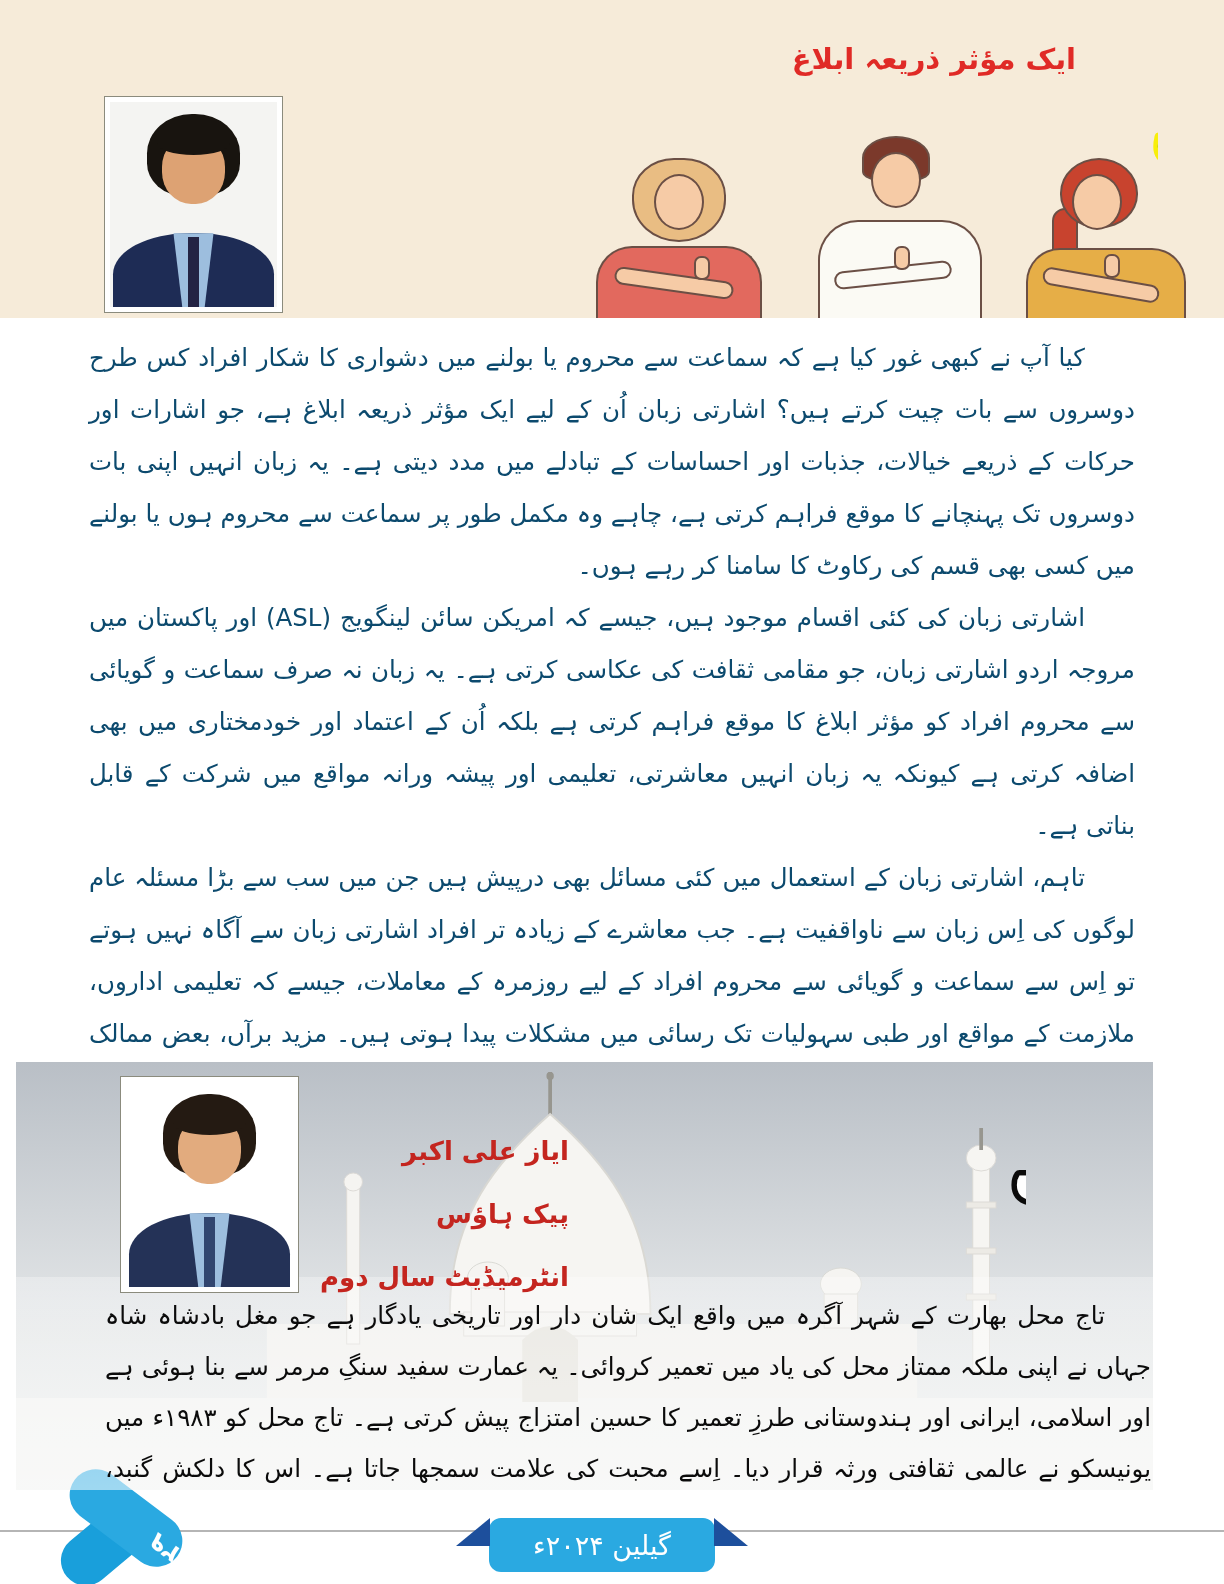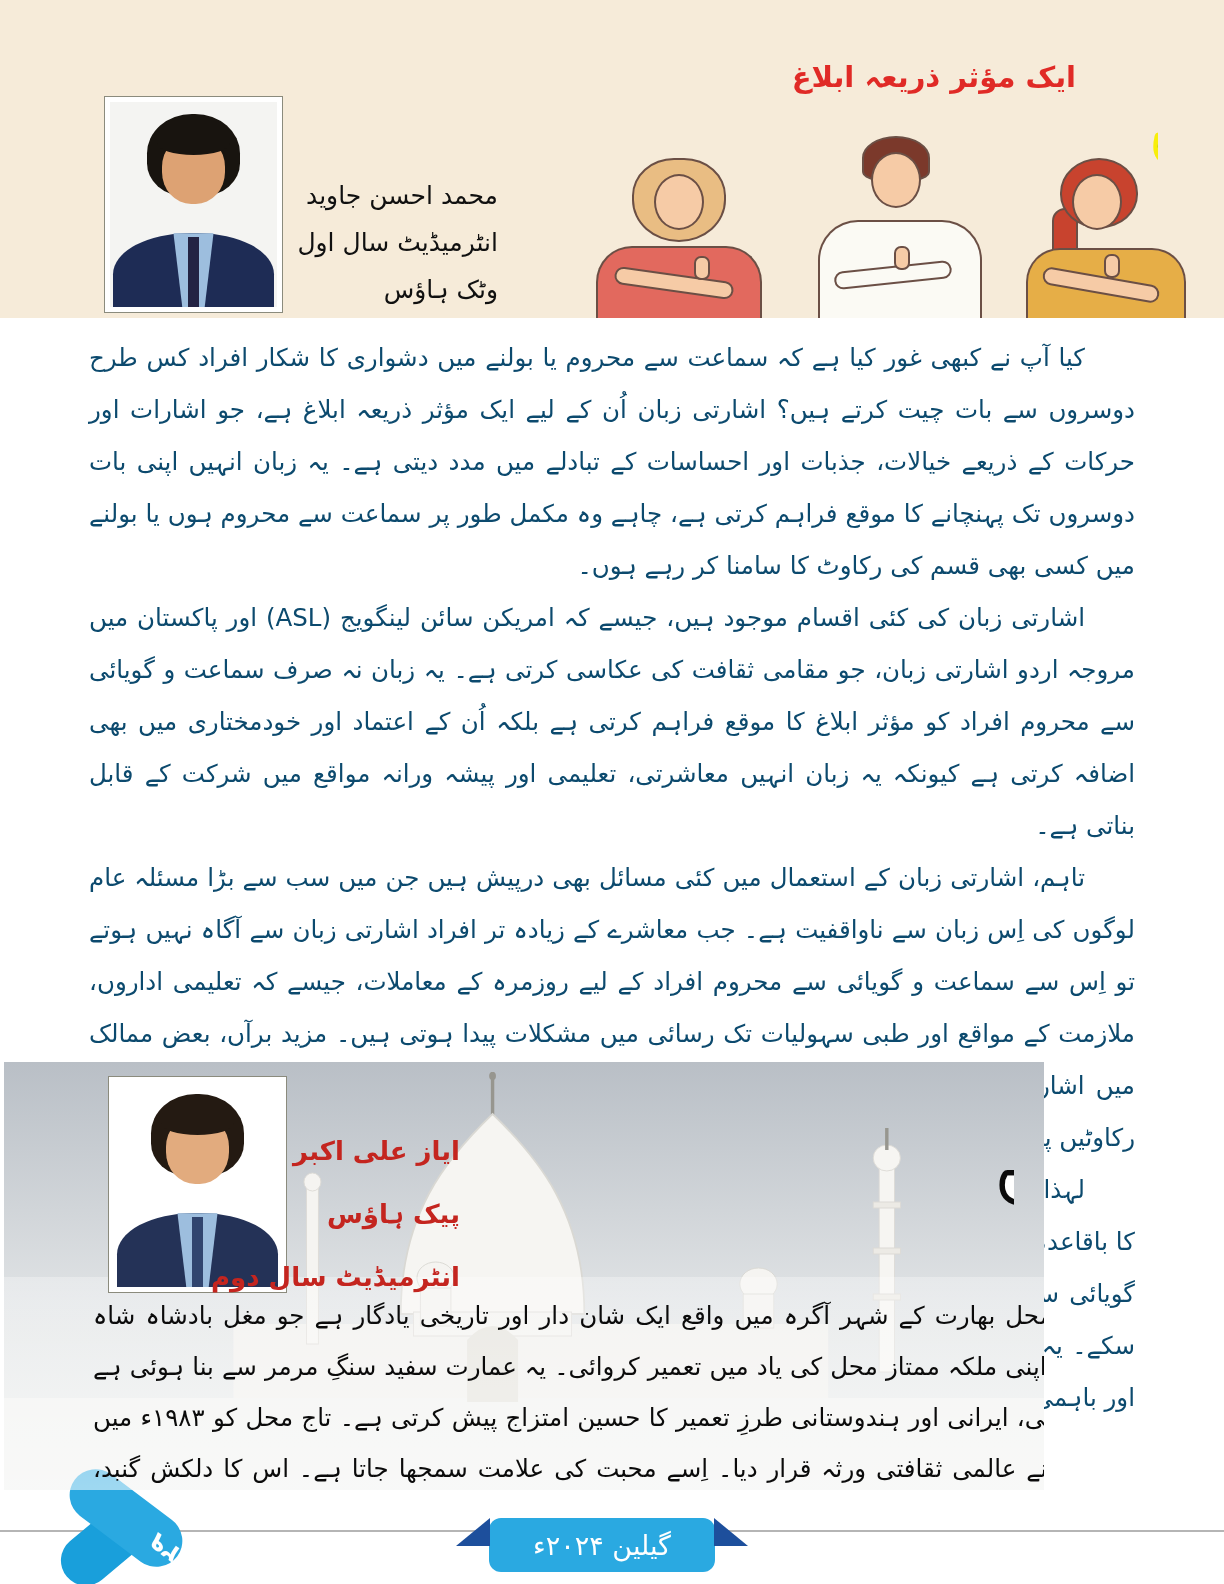--- a/index.html
+++ b/index.html
@@ -20,21 +20,21 @@
   .p-tie{position:absolute;bottom:0;left:47%;width:6%;height:34%;background:#232343;}
   .portrait.two{background:#ffffff;}
   .portrait.two .p-hair{background:#241a12;}
   .portrait.two .p-face{background:#e2ab7e;}
   .portrait.two .p-fringe{background:#241a12;}
   .portrait.two .p-body{background:#243257;}
   .portrait.two .p-tie{background:#31456f;}
 
   .author-block{position:absolute;direction:rtl;text-align:right;color:#101010;}
   .author-one{top:172px;right:726px;width:300px;font-size:25px;line-height:47px;}
-  .kicker{position:absolute;top:60px;right:148px;font-size:29px;font-weight:bold;color:#e02a26;direction:rtl;}
+  .kicker{position:absolute;top:42px;right:148px;font-size:29px;font-weight:bold;color:#e02a26;direction:rtl;}
   .title-one-svg{position:absolute;top:80px;right:66px;width:400px;height:96px;}
 
   
   .illustration{position:absolute;bottom:0;right:18px;width:650px;height:178px;}
   .person{position:absolute;bottom:0;}
   .ill-hair{position:absolute;border:2px solid #6b4f45;box-sizing:border-box;}
   .ill-head{position:absolute;width:50px;height:56px;background:#f6cba6;border:2px solid #6b4f45;border-radius:50%;box-sizing:border-box;}
   .ill-torso{position:absolute;bottom:0;border:2px solid #6b4f45;border-bottom:none;box-sizing:border-box;}
   .ill-arm{position:absolute;height:18px;background:#f6cba6;border:2px solid #6b4f45;border-radius:10px;box-sizing:border-box;}
   .ill-hand{position:absolute;width:16px;height:24px;background:#f6cba6;border:2px solid #6b4f45;border-radius:7px;box-sizing:border-box;}
@@ -59,21 +59,21 @@
   .person-c .ill-head{left:64px;top:28px;}
   .person-c .ill-torso{left:18px;width:160px;height:70px;background:#e6ae47;border-radius:34px 34px 0 0;}
   .person-c .ill-arm{left:34px;bottom:24px;width:118px;transform:rotate(10deg);}
   .person-c .ill-hand{left:96px;bottom:40px;}
 
   
   .body-text{position:absolute;top:322px;left:0;width:1224px;padding:10px 89px 0;box-sizing:border-box;direction:rtl;}
   .body-text p{margin:0;font-size:24.5px;line-height:52px;text-align:justify;text-indent:50px;color:#0c4a6e;}
 
   
-  .taj{position:absolute;top:1062px;left:4px;width:1040px;height:428px;overflow:hidden;text-decoration:underline;}
+  .taj{position:absolute;top:1062px;left:16px;width:1137px;height:428px;overflow:hidden;text-decoration:underline;}
   .taj-bg{position:absolute;top:0;left:0;width:100%;height:100%;}
   .taj-overlay{position:absolute;left:0;right:0;top:215px;bottom:0;
                background:linear-gradient(rgba(255,255,255,.30),rgba(255,255,255,.55));z-index:1;}
   .photo-two{left:104px;top:14px;width:179px;height:217px;z-index:2;}
   .author-two{top:58px;right:584px;width:300px;font-size:26px;font-weight:bold;line-height:63px;color:#c4251f;z-index:2;}
   .title-two-svg{position:absolute;top:22px;left:640px;width:370px;height:150px;z-index:2;}
   .taj-text{position:absolute;top:228px;left:0;width:1224px;padding:0 89px;box-sizing:border-box;direction:rtl;z-index:2;}
   .taj-text p{margin:0;font-size:24.5px;line-height:51px;text-align:justify;text-indent:46px;color:#0b0b0b;}
 
   
@@ -100,25 +100,20 @@
       <div class="portrait">
         <div class="p-hair"></div>
         <div class="p-face"></div>
         <div class="p-fringe"></div>
         <div class="p-body"></div>
         <div class="p-shirt"></div>
         <div class="p-tie"></div>
       </div>
     </div>
 
-    <div class="author-block author-one">
-      <div>محمد احسن جاوید</div>
-      <div>انٹرمیڈیٹ سال اول</div>
-      <div>وٹک ہاؤس</div>
-    </div>
 
     <div class="kicker">ایک مؤثر ذریعہ ابلاغ</div>
 
     <svg class="title-one-svg" viewBox="0 0 400 96">
       <text x="396" y="72" text-anchor="end" font-size="62" font-weight="bold" fill="#1b7a3a" stroke="#f8ee0b" stroke-width="9" stroke-linejoin="round" paint-order="stroke" direction="rtl">اشارتی زبان</text>
     </svg>
 
     <div class="illustration">
       <div class="person person-a">
         <div class="ill-hair"></div>

